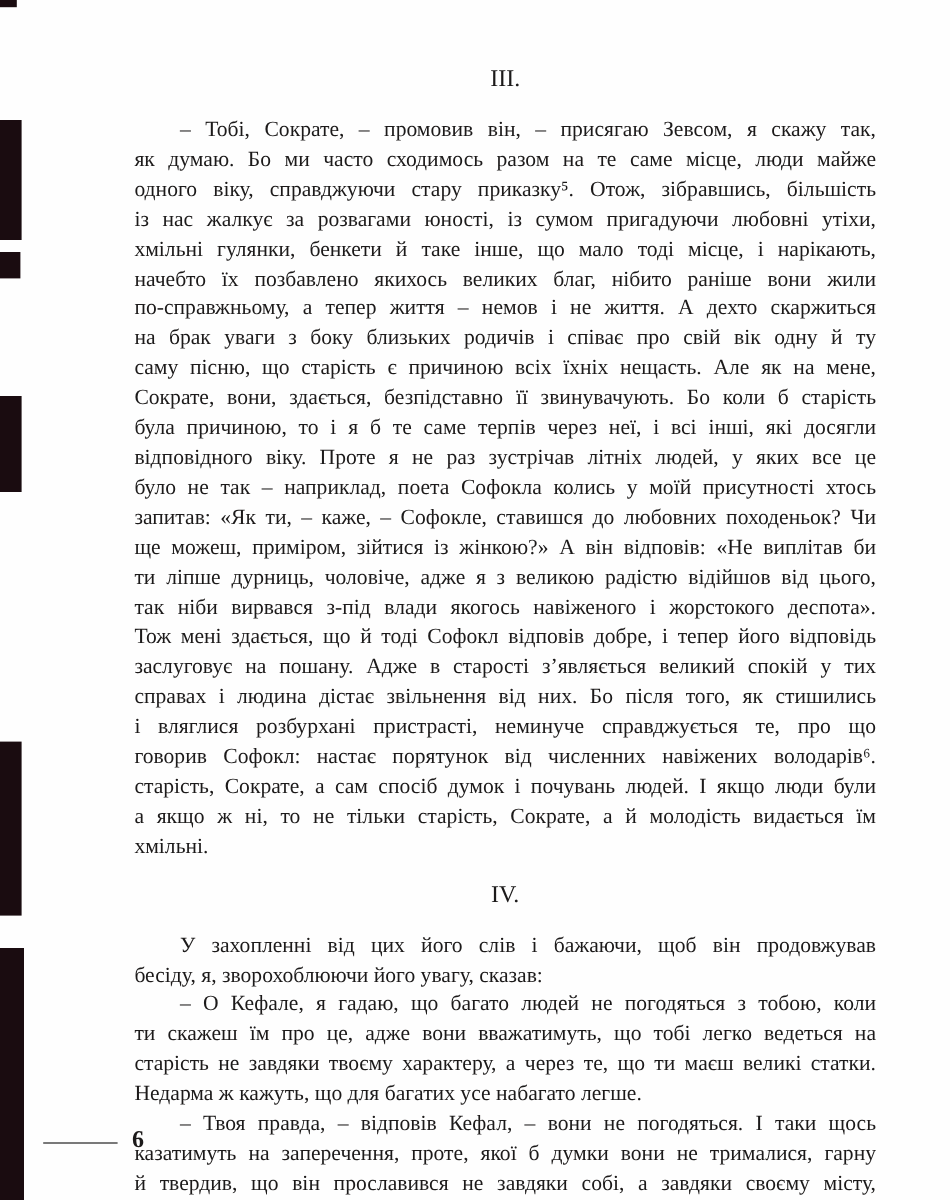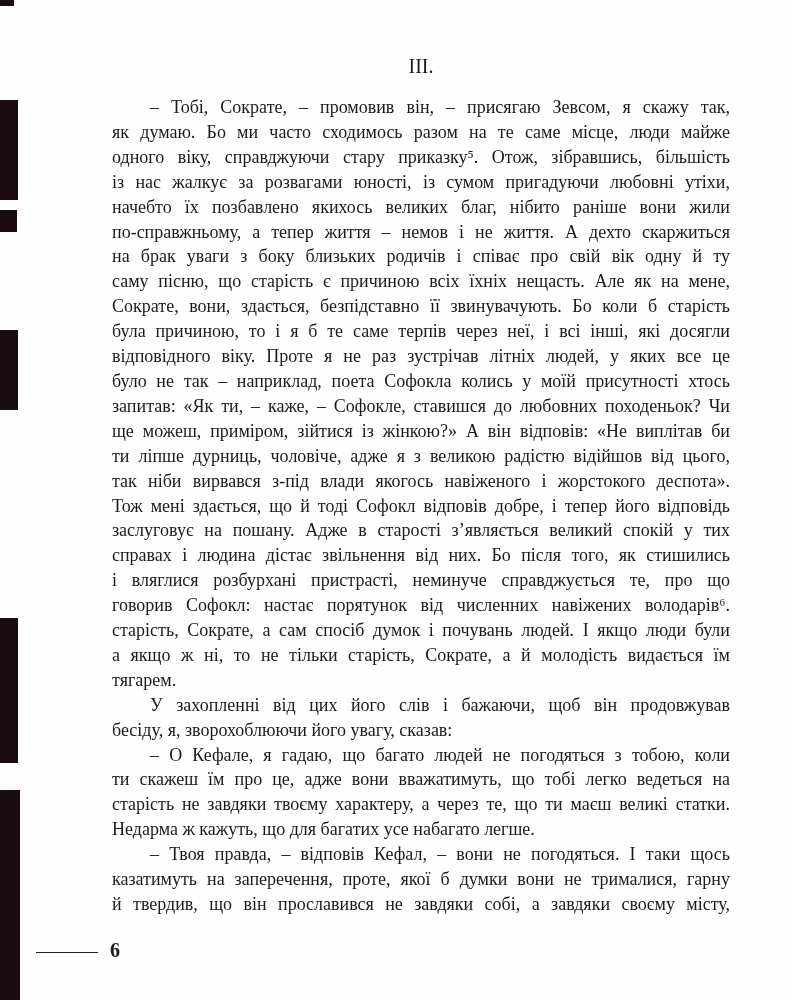--- a/index.html
+++ b/index.html
@@ -44,40 +44,42 @@
   <div class="blot" style="top:618px;width:18px;height:145px;"></div>
   <div class="blot" style="top:790px;width:20px;height:210px;"></div>
 </div>
 
 <div class="page" id="page">
     <div class="heading">III.</div>
     <span class="line indent">– Тобі, Сократе, – промовив він, – присягаю Зевсом, я скажу так,</span>
     <span class="line">як думаю. Бо ми часто сходимось разом на те саме місце, люди майже</span>
     <span class="line">одного віку, справджуючи стару приказку⁵. Отож, зібравшись, більшість</span>
     <span class="line">із нас жалкує за розвагами юності, із сумом пригадуючи любовні утіхи,</span>
+    <span class="line">хмільні гулянки, бенкети й таке інше, що мало тоді місце, і нарікають,</span>
     <span class="line">начебто їх позбавлено якихось великих благ, нібито раніше вони жили</span>
     <span class="line">по-справжньому, а тепер життя – немов і не життя. А дехто скаржиться</span>
     <span class="line">на брак уваги з боку близьких родичів і співає про свій вік одну й ту</span>
     <span class="line">саму пісню, що старість є причиною всіх їхніх нещасть. Але як на мене,</span>
     <span class="line">Сократе, вони, здається, безпідставно її звинувачують. Бо коли б старість</span>
     <span class="line">була причиною, то і я б те саме терпів через неї, і всі інші, які досягли</span>
     <span class="line">відповідного віку. Проте я не раз зустрічав літніх людей, у яких все це</span>
     <span class="line">було не так – наприклад, поета Софокла колись у моїй присутності хтось</span>
     <span class="line">запитав: «Як ти, – каже, – Софокле, ставишся до любовних походеньок? Чи</span>
     <span class="line">ще можеш, приміром, зійтися із жінкою?» А він відповів: «Не виплітав би</span>
     <span class="line">ти ліпше дурниць, чоловіче, адже я з великою радістю відійшов від цього,</span>
     <span class="line">так ніби вирвався з-під влади якогось навіженого і жорстокого деспота».</span>
     <span class="line">Тож мені здається, що й тоді Софокл відповів добре, і тепер його відповідь</span>
     <span class="line">заслуговує на пошану. Адже в старості з’являється великий спокій у тих</span>
     <span class="line">справах і людина дістає звільнення від них. Бо після того, як стишились</span>
     <span class="line">і вляглися розбурхані пристрасті, неминуче справджується те, про що</span>
     <span class="line">говорив Софокл: настає порятунок від численних навіжених володарів⁶.</span>
     <span class="line">старість, Сократе, а сам спосіб думок і почувань людей. І якщо люди були</span>
     <span class="line">а якщо ж ні, то не тільки старість, Сократе, а й молодість видається їм</span>
-    <span class="line last">тягарем.</span>
+    <span class="line last">хмільні.</span>
+    <div class="heading">IV.</div>
     <span class="line indent">У захопленні від цих його слів і бажаючи, щоб він продовжував</span>
     <span class="line last">бесіду, я, зворохоблюючи його увагу, сказав:</span>
     <span class="line indent">– О Кефале, я гадаю, що багато людей не погодяться з тобою, коли</span>
     <span class="line">ти скажеш їм про це, адже вони вважатимуть, що тобі легко ведеться на</span>
     <span class="line">старість не завдяки твоєму характеру, а через те, що ти маєш великі статки.</span>
     <span class="line last">Недарма ж кажуть, що для багатих усе набагато легше.</span>
     <span class="line indent">– Твоя правда, – відповів Кефал, – вони не погодяться. І таки щось</span>
     <span class="line">казатимуть на заперечення, проте, якої б думки вони не трималися, гарну</span>
     <span class="line">й твердив, що він прославився не завдяки собі, а завдяки своєму місту,</span>
   </div>

